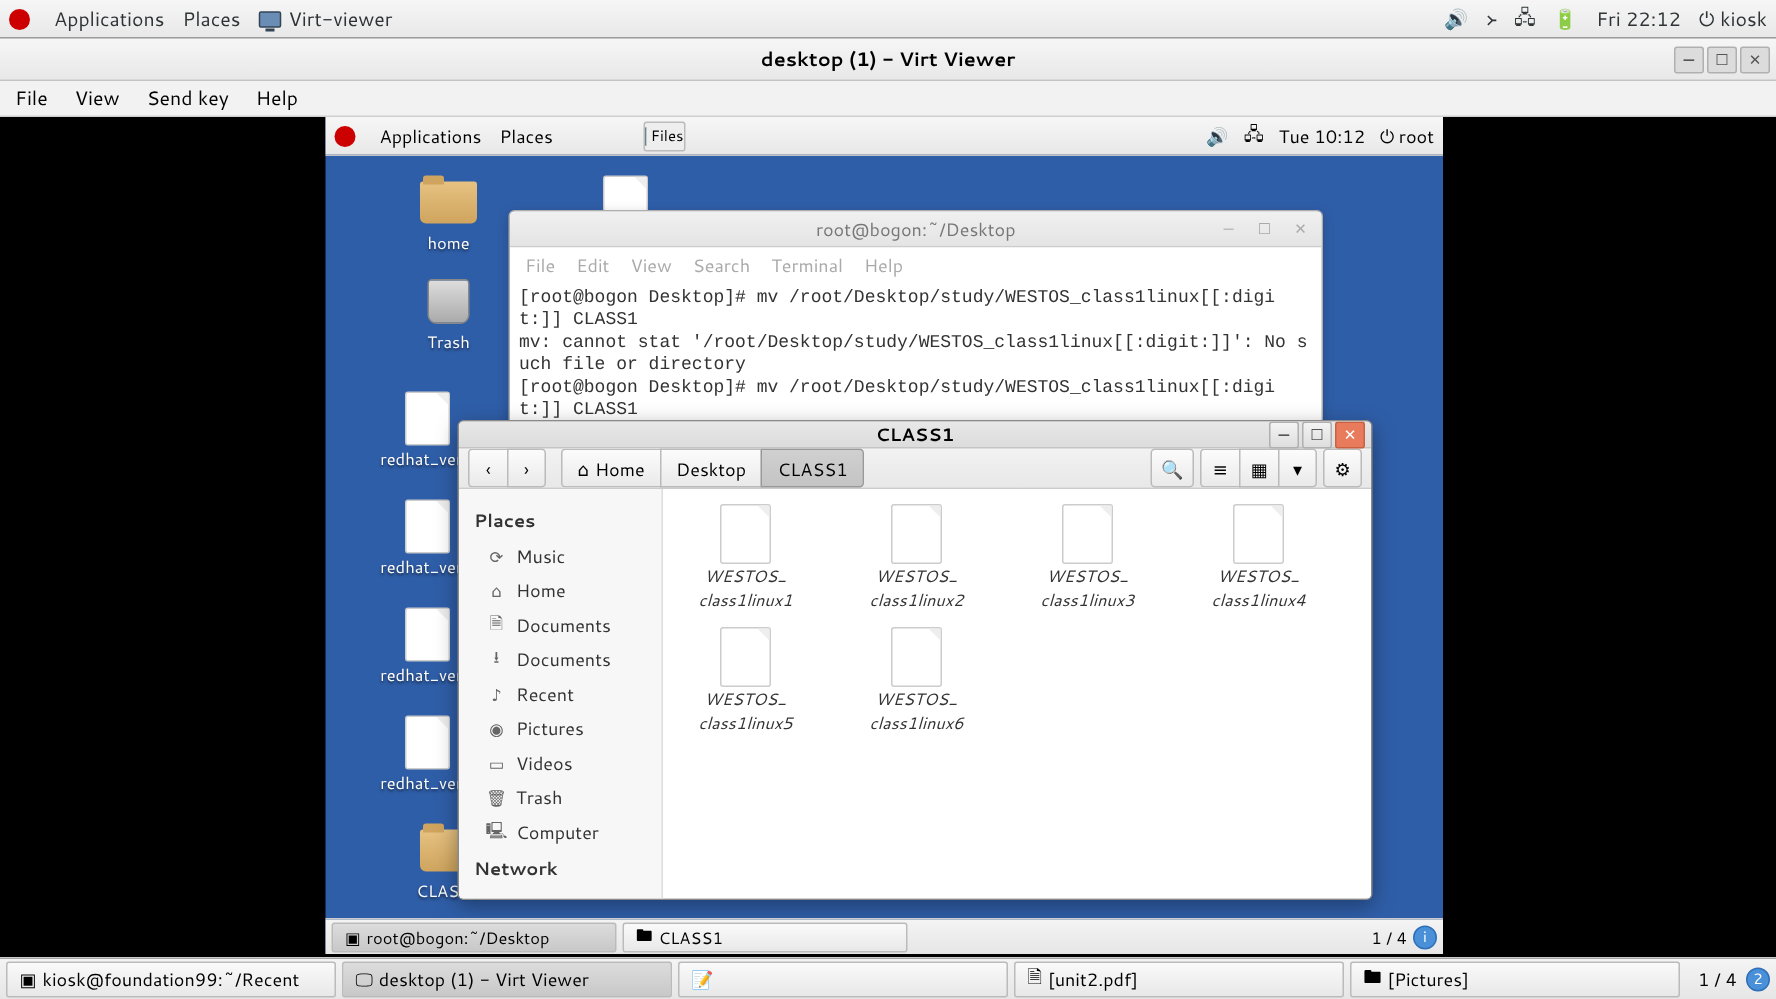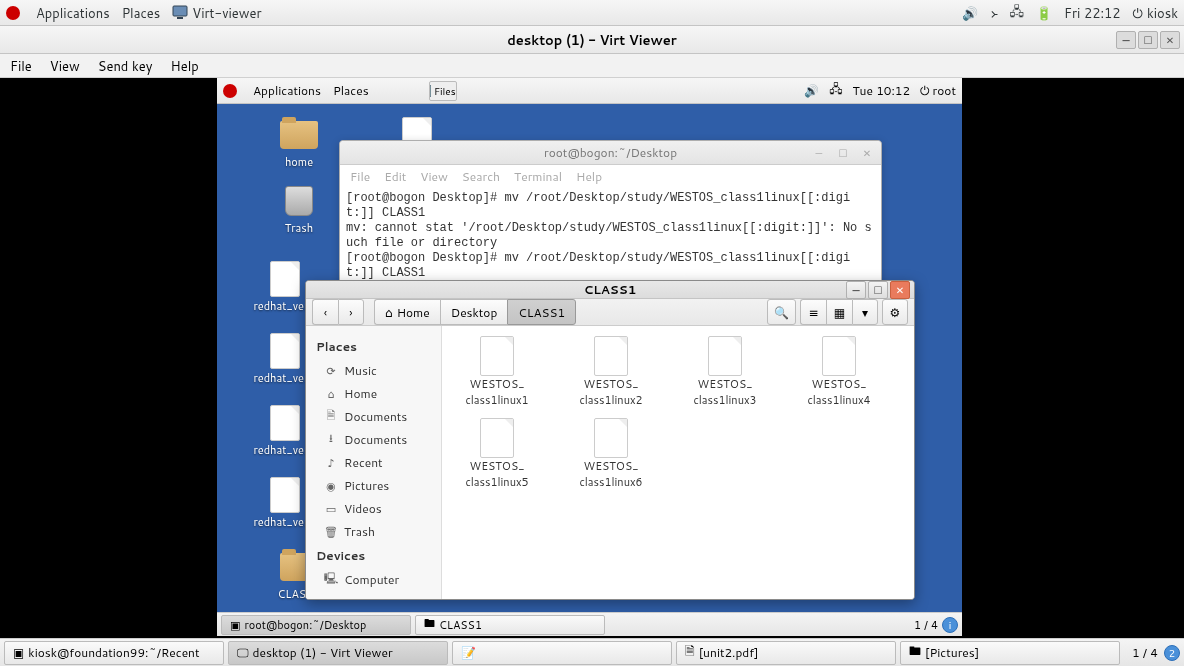--- a/index.html
+++ b/index.html
@@ -59,21 +59,21 @@
 .tb-group .tb-btn:first-child { border-radius: 3px 0 0 3px; }
 .tb-group .tb-btn:last-child { border-radius: 0 3px 3px 0; border-right: 1px solid #bbb; }
 .breadcrumb-btn { height: 26px; padding: 0 10px; background: linear-gradient(#fcfcfc,#eaeaea); border: 1px solid #bbb; display: flex; align-items: center; gap: 4px; font-size: 12px; }
 .breadcrumb-btn.active { background: linear-gradient(#d0d0d0,#c4c4c4); border-color: #999; }
 .fm-body { flex: 1; display: flex; background: #fff; }
 .fm-sidebar { width: 136px; border-right: 1px solid #ddd; padding: 8px 0; background: #f7f7f7; overflow: auto; }
 .fm-sidebar h4 { font-size: 12px; font-weight: bold; padding: 4px 10px; color: #333; }
 .sb-item { display: flex; align-items: center; gap: 6px; padding: 3px 10px 3px 18px; font-size: 12px; color: #333; }
 .sb-item .sb-icon { width: 14px; height: 14px; display: flex; align-items: center; justify-content: center; font-size: 11px; color: #666; }
 .fm-content { flex: 1; padding: 10px; display: flex; flex-wrap: wrap; align-content: flex-start; gap: 10px 24px; overflow: auto; }
-.fm-file { width: 90px; display: flex; flex-direction: column; align-items: center; font-size: 11px; text-align: center; color: #333; }
+.fm-file { width: 90px; display: flex; flex-direction: column; align-items: center; font-size: 11px; text-align: center; color: #333; font-style: italic; }
 .fm-file .file-graphic { width: 34px; height: 40px; }
 
 
 .vm-taskbar { height: 24px; background: linear-gradient(#f4f4f4,#e6e6e6); border-top: 1px solid #ccc; display: flex; align-items: center; padding: 0 4px; gap: 4px; font-size: 11px; }
 .task-btn { height: 20px; padding: 0 8px; background: linear-gradient(#fafafa,#e8e8e8); border: 1px solid #bbb; border-radius: 2px; display: flex; align-items: center; gap: 4px; min-width: 0; }
 .task-btn.active { background: linear-gradient(#dcdcdc,#c8c8c8); }
 .task-right { margin-left: auto; display: flex; align-items: center; gap: 4px; }
 .ws-indicator { width: 16px; height: 16px; border-radius: 50%; background: #4a90d9; color: #fff; font-size: 10px; display: flex; align-items: center; justify-content: center; border: 1px solid #2d6fb8; }
 
 
@@ -85,21 +85,21 @@
 svg { display: block; }
 </style>
 </head>
 <body>
 
 <div class="outer-topbar">
   <div class="left-items">
     <span class="rh-icon"></span>
     <span>Applications</span>
     <span>Places</span>
-    <span style="display:flex;align-items:flex-start;gap:4px">
+    <span style="display:flex;align-items:flex-end;gap:4px">
       <svg width="16" height="16">
           <rect x="1" y="2" width="14" height="10" fill="#6a8db5" stroke="#345" rx="1"></rect>
           <rect x="5" y="13" width="6" height="2" fill="#345"></rect>
         </svg>
       <span>Virt-viewer</span>
     </span>
   </div>
   <div class="right-items">
     <span>🔊</span>
     <span>᚛</span>
@@ -307,21 +307,20 @@
                 <span>Pictures</span>
               </div>
             <div class="sb-item">
                 <span class="sb-icon">▭</span>
                 <span>Videos</span>
               </div>
             <div class="sb-item">
                 <span class="sb-icon">🗑</span>
                 <span>Trash</span>
               </div>
-            <h4>Devices</h4>
             <div class="sb-item">
                 <span class="sb-icon">🖳</span>
                 <span>Computer</span>
               </div>
             <h4>Network</h4>
           </div>
           <div class="fm-content">
             <div class="fm-file">
                 <div class="file-graphic"></div>
                 <span>WESTOS_</span>

